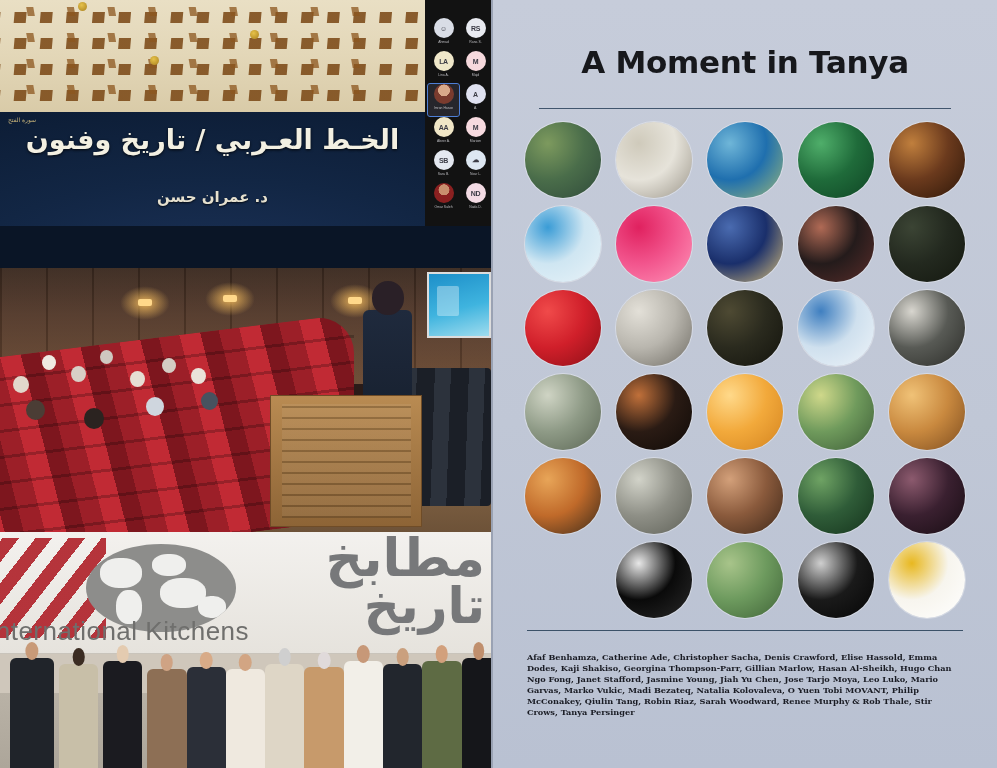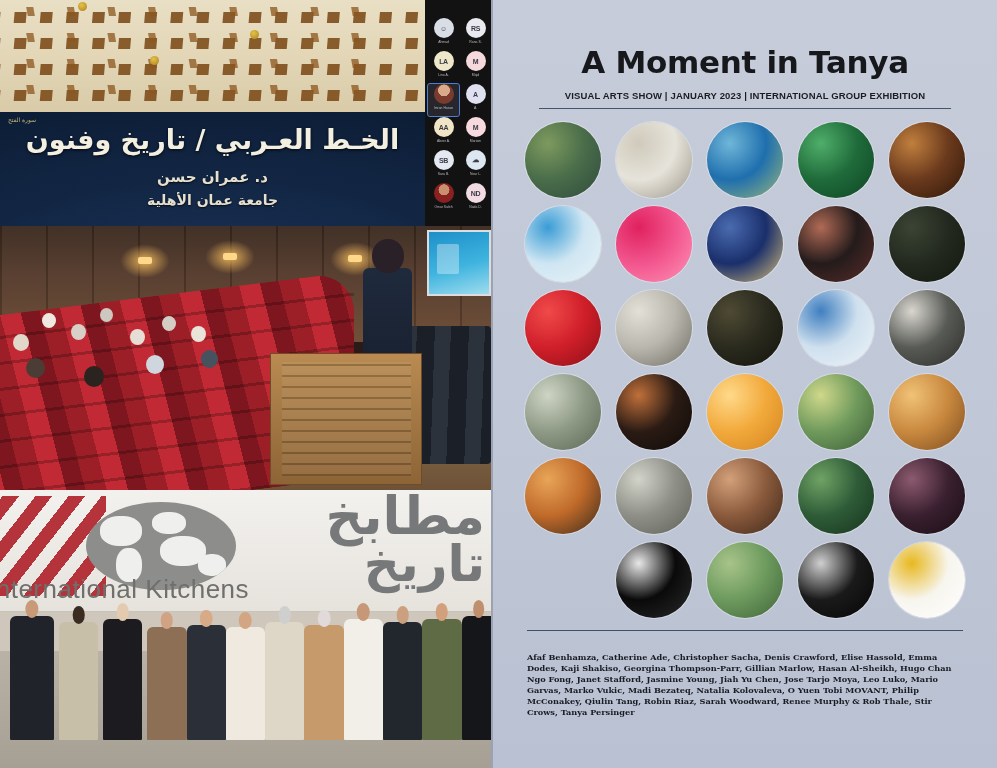--- a/index.html
+++ b/index.html
@@ -10,21 +10,21 @@
     font-family: "Liberation Sans", sans-serif;
     overflow: hidden;
   }
   .collage { position: relative; width: 997px; height: 768px; display: flex; }
 
   
   .left-col { position: relative; width: 491px; height: 768px; flex: 0 0 491px; }
 
   
   .panel-slide {
-    position: relative; width: 491px; height: 226px;
+    position: relative; width: 491px; height: 268px;
     background: #0a1526; overflow: hidden; display: flex;
   }
   .slide-area {
     position: relative; width: 425px; height: 226px;
     background:
       radial-gradient(ellipse 130% 90% at 50% 120%, #1b3157 0%, #122644 45%, #0b1a31 100%);
     overflow: hidden;
   }
   .manuscript {
     position: absolute; left: 0; top: 0; width: 425px; height: 112px;
@@ -64,20 +64,21 @@
     font-family: "DejaVu Sans", sans-serif;
     font-size: 27px; font-weight: 700; line-height: 1.15;
     color: #f3f0e2; direction: rtl;
     text-shadow: 0 1px 3px rgba(0,0,0,.8);
   }
   .slide-sub1, .slide-sub2 {
     position: absolute; left: 0; right: 0; text-align: center;
     font-family: "DejaVu Sans", sans-serif;
     color: #e6e1cf; direction: rtl; font-weight: 700;
     text-shadow: 0 1px 2px rgba(0,0,0,.75);
+    margin-top: 20px;
   }
   .slide-sub1 { top: 168px; font-size: 15px; }
   .slide-sub2 { top: 192px; font-size: 14px; }
 
   
   .zoom-rail {
     position: relative; width: 66px; height: 226px; flex: 0 0 66px;
     background: #121212; padding: 18px 3px 6px 3px;
     display: grid; grid-template-columns: repeat(2, 1fr);
     grid-auto-rows: 32px; gap: 1px; justify-items: center;
@@ -287,21 +288,20 @@
           <div class="ms-line ms-l2"></div>
           <div class="ms-line ms-l3"></div>
           <div class="ms-line ms-l4"></div>
           <div class="ms-gold" style="left:78px; top:2px;"></div>
           <div class="ms-gold" style="left:250px; top:30px;"></div>
           <div class="ms-gold" style="left:150px; top:56px;"></div>
         </div>
         <div class="slide-caption-top">سورة الفتح</div>
         <div class="slide-title">الخـط العـربي / تاريخ وفنون</div>
         <div class="slide-sub1">د. عمران حسن</div>
-        <div class="slide-sub2">جامعة عمان الأهلية</div>
       </div>
 
       <div class="zoom-rail">
         <div class="ptile">
           <div class="pavatar" style="background:#d9dde6">☺</div>
           <div class="pname">Ahmad</div>
         </div>
         <div class="ptile">
           <div class="pavatar" style="background:#e8eaf0">RS</div>
           <div class="pname">Rana S.</div>
@@ -438,21 +438,20 @@
           </div>
         <div class="person" style="left:94%;width:7%;height:86%;background:#15161a">
             <div class="hd" style="top:-13%;width:34%;height:15%;background:#c08f6d"></div>
           </div>
       </div>
     </div>
   </div>
 
   <div class="poster">
     <div class="poster-title">A Moment in Tanya</div>
-    <div class="poster-sub">VISUAL ARTS SHOW | JANUARY 2023 | INTERNATIONAL GROUP EXHIBITION</div>
     <div class="rule-top"></div>
 
     <div class="grid" id="thumb-grid">
         <div class="thumb" style="background: radial-gradient(circle at 30% 28%, rgb(125, 154, 94) 0%, rgb(74, 109, 74) 48%, rgb(47, 74, 58) 100%);"></div>
         <div class="thumb" style="background: radial-gradient(circle at 30% 28%, rgb(207, 202, 187) 0%, rgb(230, 227, 218) 48%, rgb(154, 148, 136) 100%);"></div>
         <div class="thumb" style="background: radial-gradient(circle at 30% 28%, rgb(111, 182, 216) 0%, rgb(31, 111, 174) 48%, rgb(154, 184, 122) 100%);"></div>
         <div class="thumb" style="background: radial-gradient(circle at 30% 28%, rgb(79, 174, 106) 0%, rgb(31, 107, 58) 48%, rgb(15, 68, 36) 100%);"></div>
         <div class="thumb" style="background: radial-gradient(circle at 30% 28%, rgb(192, 127, 61) 0%, rgb(107, 58, 29) 48%, rgb(44, 22, 8) 100%);"></div>
         <div class="thumb" style="background: radial-gradient(circle at 30% 28%, rgb(58, 156, 214) 0%, rgb(207, 230, 242) 48%, rgb(233, 243, 248) 100%);"></div>
         <div class="thumb" style="background: radial-gradient(circle at 30% 28%, rgb(224, 33, 95) 0%, rgb(242, 85, 141) 48%, rgb(255, 147, 184) 100%);"></div>

